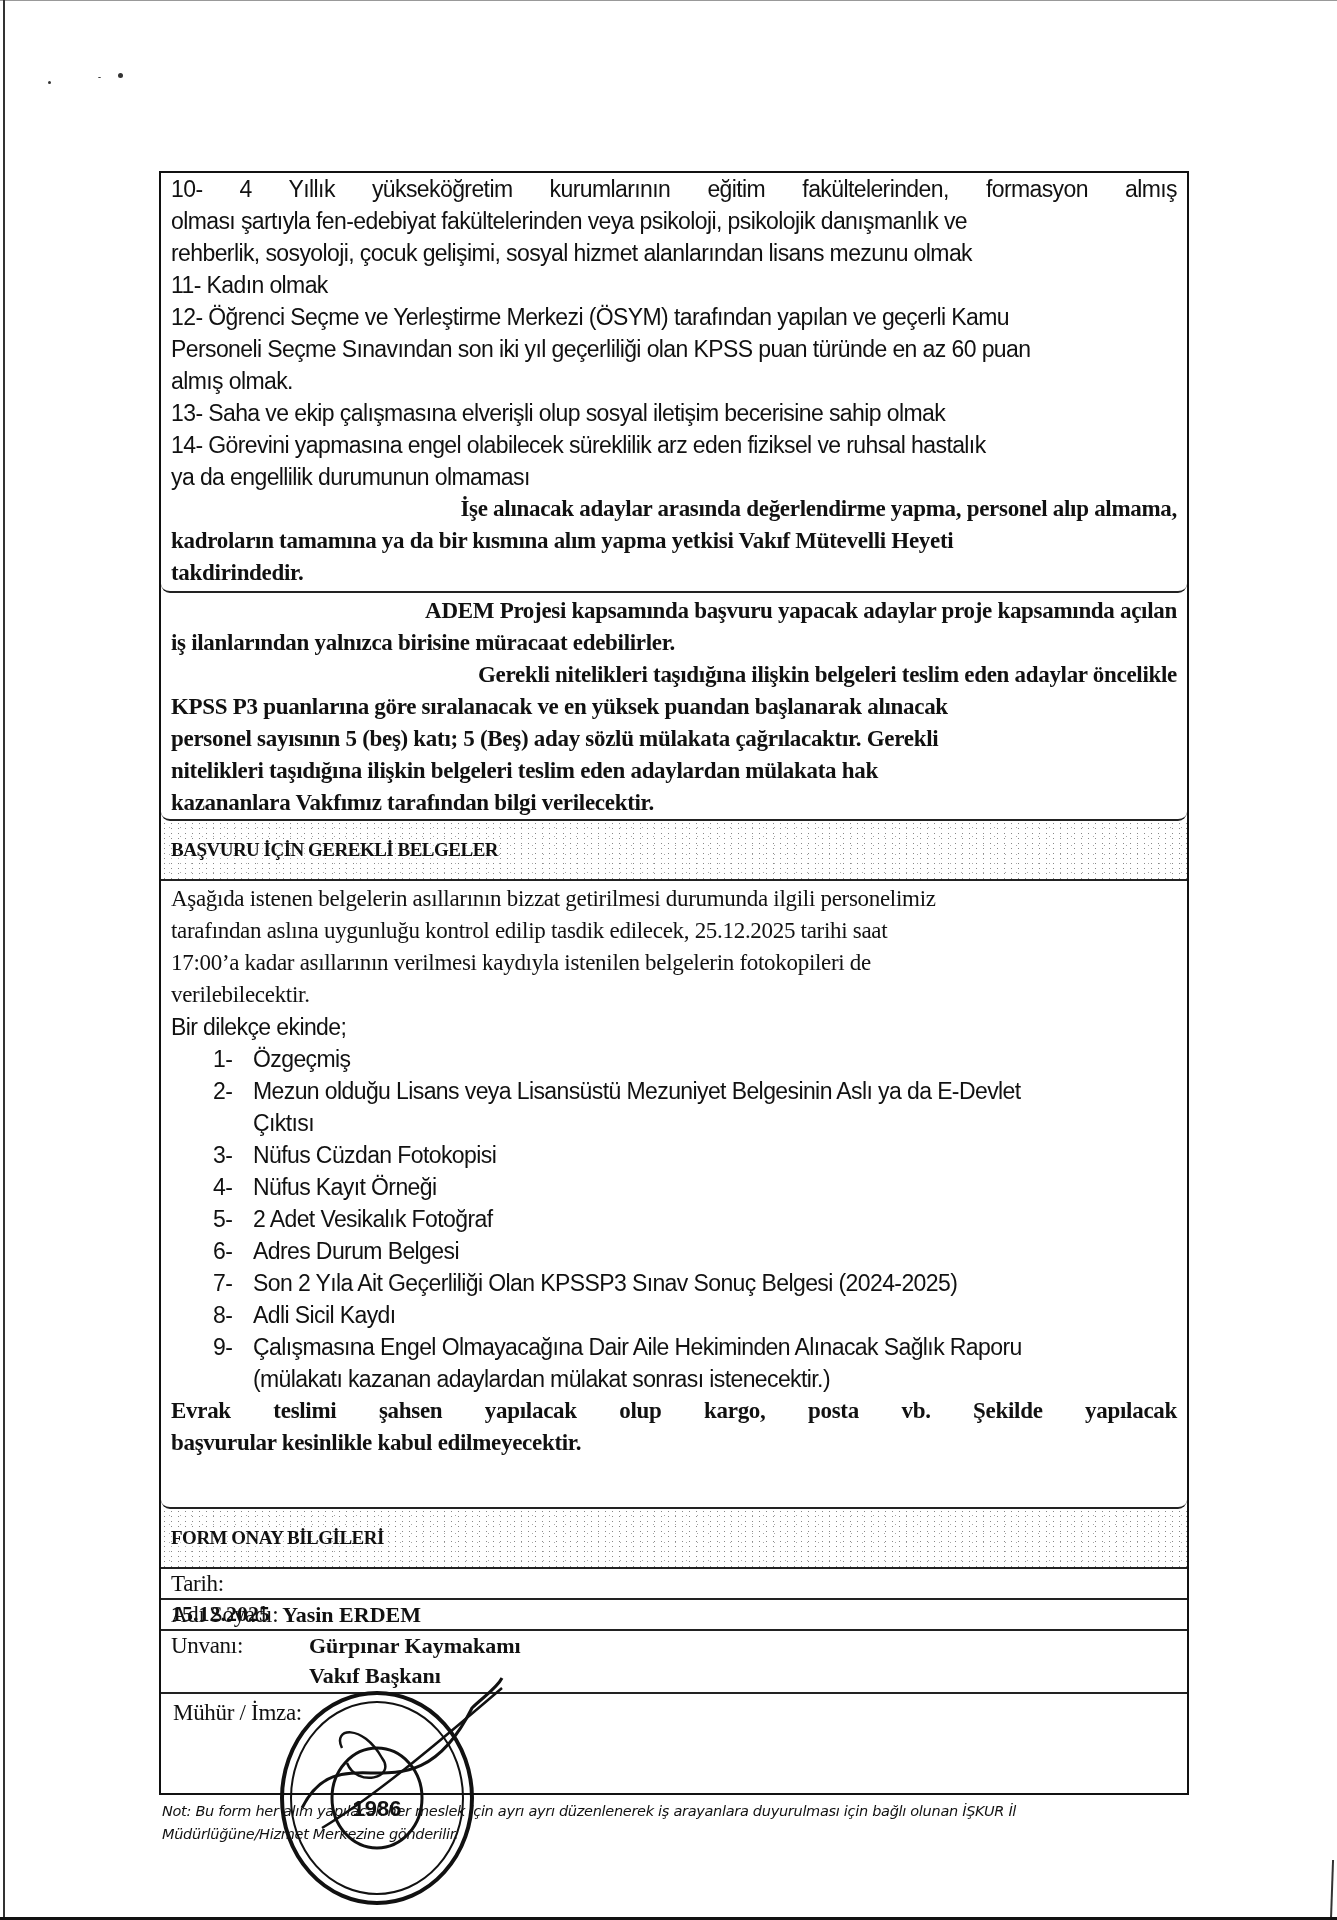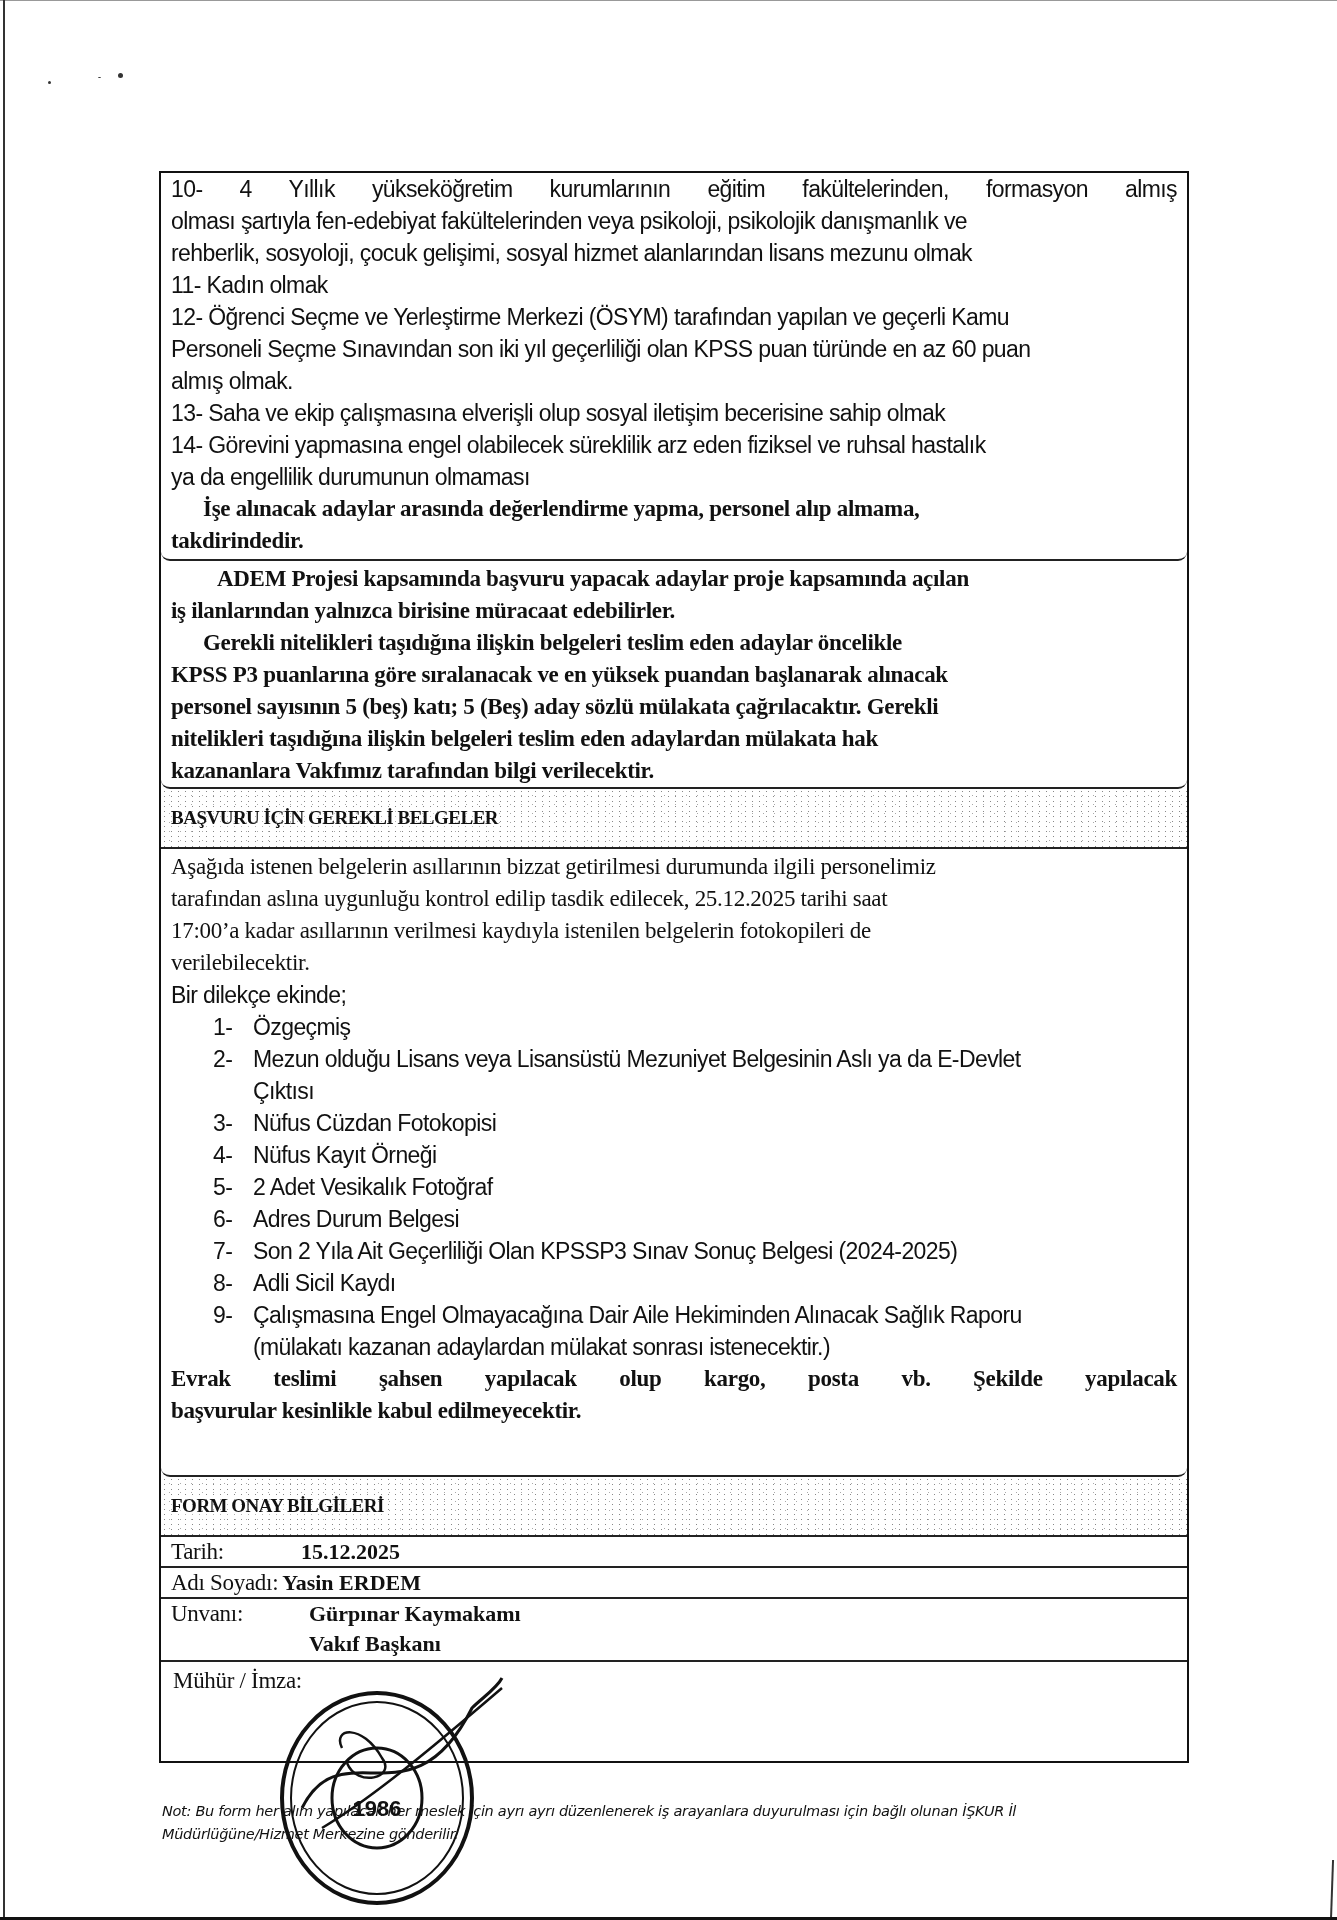--- a/index.html
+++ b/index.html
@@ -20,21 +20,21 @@
     }
     .sec { border-bottom: 2px solid #222; padding: 0 10px; box-sizing: border-box; border-radius: 9px; }
     .sec:last-child { border-bottom: none; }
     .line {
       font-family: "Liberation Sans", "DejaVu Sans", sans-serif;
       font-size: 23px; line-height: 32px; font-stretch: condensed;
       transform-origin: left; white-space: nowrap; letter-spacing: -0.6px;
     }
     .justify { white-space: normal; text-align: justify; text-align-last: justify; }
     .bold { font-weight: bold; }
-    .indent { padding-left: 32px; }
+    .indent { padding-left: 32px; text-align: right; }
     .ser { font-family: "Liberation Serif", "DejaVu Serif", serif; letter-spacing: -0.3px; }
 
     .hdr {
       height: 58px; display: flex; align-items: center; padding-left: 10px;
       background-color: #fff;
       background-image:
         radial-gradient(#888 0.7px, transparent 0.8px),
         radial-gradient(#aaa 0.6px, transparent 0.7px);
       background-size: 7px 5px, 11px 9px;
       background-position: 0 0, 3px 2px;
@@ -87,20 +87,21 @@
       <div class="line">Personeli Seçme Sınavından son iki yıl geçerliliği olan KPSS puan türünde en az 60 puan</div>
       <div class="line">almış olmak.</div>
     </div>
     <div class="line">13- Saha ve ekip çalışmasına elverişli olup sosyal iletişim becerisine sahip olmak</div>
     <div>
       <div class="line">14- Görevini yapmasına engel olabilecek süreklilik arz eden fiziksel ve ruhsal hastalık</div>
       <div class="line">ya da engellilik durumunun olmaması</div>
     </div>
     <div>
       <div class="line bold ser indent">İşe alınacak adaylar arasında değerlendirme yapma, personel alıp almama,</div>
+      <div class="line bold ser">kadroların tamamına ya da bir kısmına alım yapma yetkisi Vakıf Mütevelli Heyeti</div>
       <div class="line bold ser">takdirindedir.</div>
     </div>
   </div>
 
   <div class="sec" style="padding-top:2px;padding-bottom:0;">
     <div>
       <div class="line bold ser indent" style="padding-left:46px">ADEM Projesi kapsamında başvuru yapacak adaylar proje kapsamında açılan</div>
       <div class="line bold ser">iş ilanlarından yalnızca birisine müracaat edebilirler.</div>
     </div>
     <div>
@@ -185,21 +186,21 @@
     <div>
       <div class="line bold ser justify">Evrak teslimi şahsen yapılacak olup kargo, posta vb. Şekilde yapılacak</div>
       <div class="line bold ser">başvurular kesinlikle kabul edilmeyecektir.</div>
     </div>
   </div>
 
   <div class="hdr">
     <span>FORM ONAY BİLGİLERİ</span>
   </div>
 
-  <div class="form-row" style="height:29px;">
+  <div class="form-row" style="height:29px;flex-direction:column;">
     <span class="lbl" style="width:130px">Tarih:</span>
     <span class="val">15.12.2025</span>
   </div>
   <div class="form-row" style="height:29px;">
     <span class="lbl">Adı Soyadı:</span>
     <span class="val" style="margin-left:4px">Yasin ERDEM</span>
   </div>
   <div class="form-row" style="height:61px;">
     <span class="lbl" style="width:138px">Unvanı:</span>
     <div>

